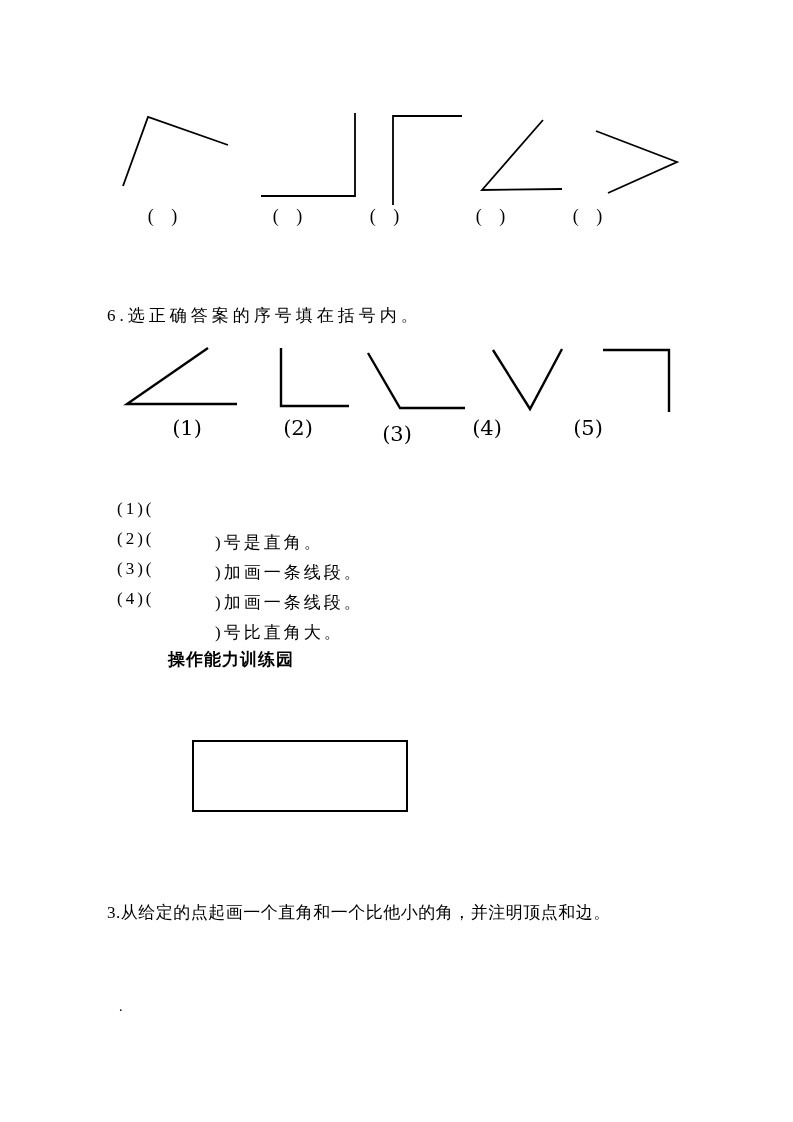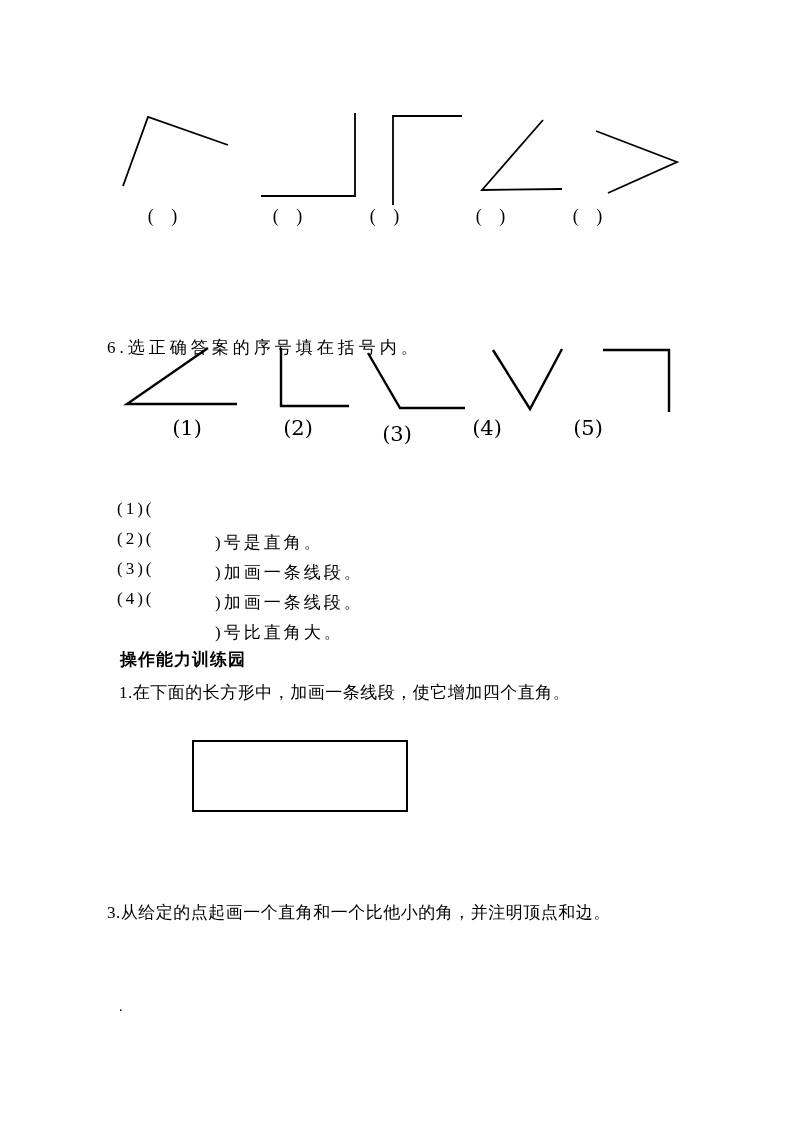--- a/index.html
+++ b/index.html
@@ -29,28 +29,29 @@
     font-size: 21px;
     width: 48px;
     text-align: center;
     font-family: "DejaVu Serif", "Liberation Serif", serif;
   }
   .body-text {
     font-size: 17px;
     line-height: 20px;
     white-space: nowrap;
   }
-  .spaced { letter-spacing: 4px; margin-top: 32px; }
+  .spaced { letter-spacing: 4px; }
   .slight  { letter-spacing: 0.5px; }
   .heading {
     font-size: 17px;
     font-weight: bold;
     font-family: "Liberation Sans", "DejaVu Sans", sans-serif;
     letter-spacing: 1px;
     white-space: nowrap;
+    margin-left: 48px;
   }
   .answer-row {
     font-size: 17px;
     letter-spacing: 3px;
     white-space: nowrap;
   }
   .answer-suffix { position: absolute; left: 98px; top: 0; margin-top: 32px; }
   .draw-rect {
     width: 212px;
     height: 68px;
@@ -122,21 +123,20 @@
     <span>(3)(</span>
     <span class="answer-suffix">)加画一条线段。</span>
   </div>
   <div class="abs answer-row" style="left:117px;top:589px">
     <span>(4)(</span>
     <span class="answer-suffix">)号比直角大。</span>
   </div>
 
   <div class="abs heading" style="left:120px;top:648px">操作能力训练园</div>
 
-  <div class="abs body-text slight" style="left:119px;top:683px">1.在下面的长方形中，加画一条线段，使它增加四个直角。</div>
 
   <div class="abs draw-rect" style="left:192px;top:740px"></div>
 
   <div class="abs body-text slight" style="left:107px;top:903px">3.从给定的点起画一个直角和一个比他小的角，并注明顶点和边。</div>
 
   <div class="abs stray-dot" style="left:119px;top:1004px">.</div>
 
 </div>
 
 </body></html>

